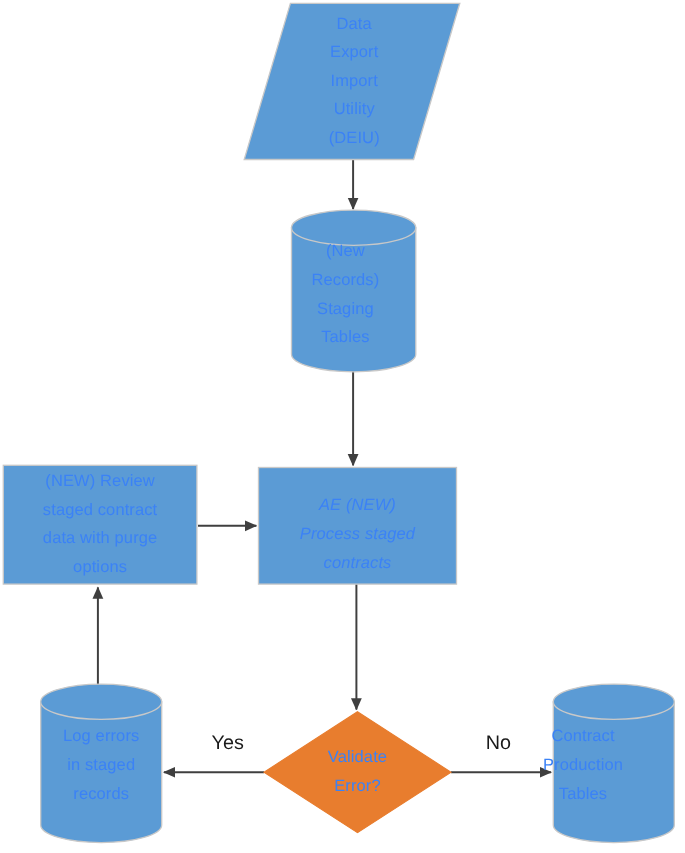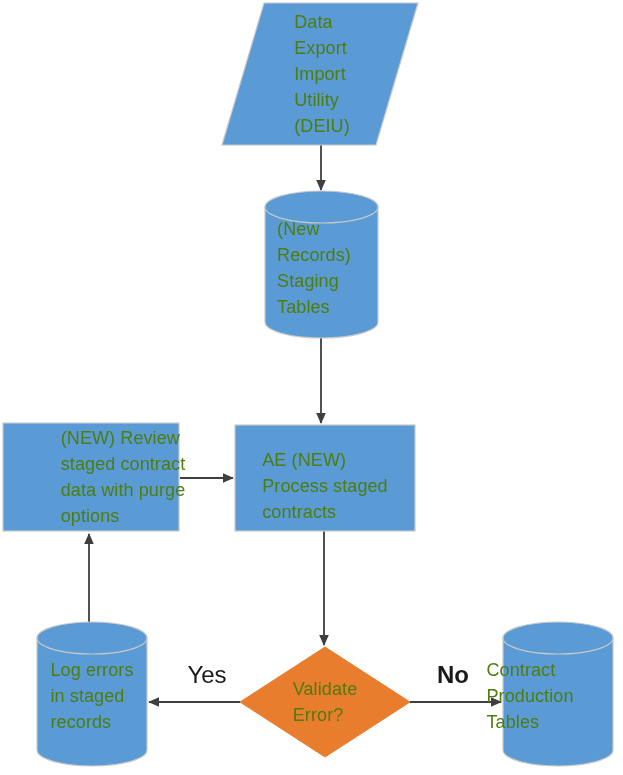--- a/index.html
+++ b/index.html
@@ -22,31 +22,32 @@
     left: 0;
     top: 0;
     width: 623px;
     height: 775px;
   }
   .node-label {
     position: absolute;
     display: flex;
     align-items: center;
     justify-content: center;
-    color: #4d7c0f;
-    font-size: 18px;
+    text-align: center;
+    color: #3b82f6;
+    font-size: 15px;
     line-height: 26px;
     white-space: pre-line;
     pointer-events: none;
     letter-spacing: 0.1px;
   }
   .edge-label {
     position: absolute;
     color: #1a1a1a;
-    font-size: 24px;
+    font-size: 18px;
     line-height: 24px;
     text-align: center;
     white-space: nowrap;
   }
 </style>
 </head>
 <body>
 
 <div id="canvas">
 
@@ -101,37 +102,37 @@
 Export
 Import
 Utility
 (DEIU)</div>
 
   <div class="node-label" style="left:266px; top:212px; width:96px; height:112px;">(New
 Records)
 Staging
 Tables</div>
 
-  <div class="node-label" style="left:5px; top:425px; width:172px; height:104px;padding-left:32px;">(NEW) Review
+  <div class="node-label" style="left:5px; top:425px; width:172px; height:104px;">(NEW) Review
 staged contract
 data with purge
 options</div>
 
-  <div class="node-label" style="left:237px; top:427px; width:176px; height:118px;">AE (NEW)
+  <div class="node-label" style="left:237px; top:427px; width:176px; height:118px;font-style:italic;">AE (NEW)
 Process staged
 contracts</div>
 
   <div class="node-label" style="left:265px; top:664px; width:120px; height:76px;">Validate
 Error?</div>
 
   <div class="node-label" style="left:34px; top:648px; width:116px; height:96px;">Log errors
 in staged
 records</div>
 
   <div class="node-label" style="left:472px; top:648px; width:116px; height:96px;">Contract
 Production
 Tables</div>
 
   <div class="edge-label" style="left:178px; top:663px; width:58px;">Yes</div>
 
-  <div class="edge-label" style="left:424px; top:663px; width:58px;font-weight:bold;">No</div>
+  <div class="edge-label" style="left:424px; top:663px; width:58px;">No</div>
 
 </div>
 
 </body></html>

